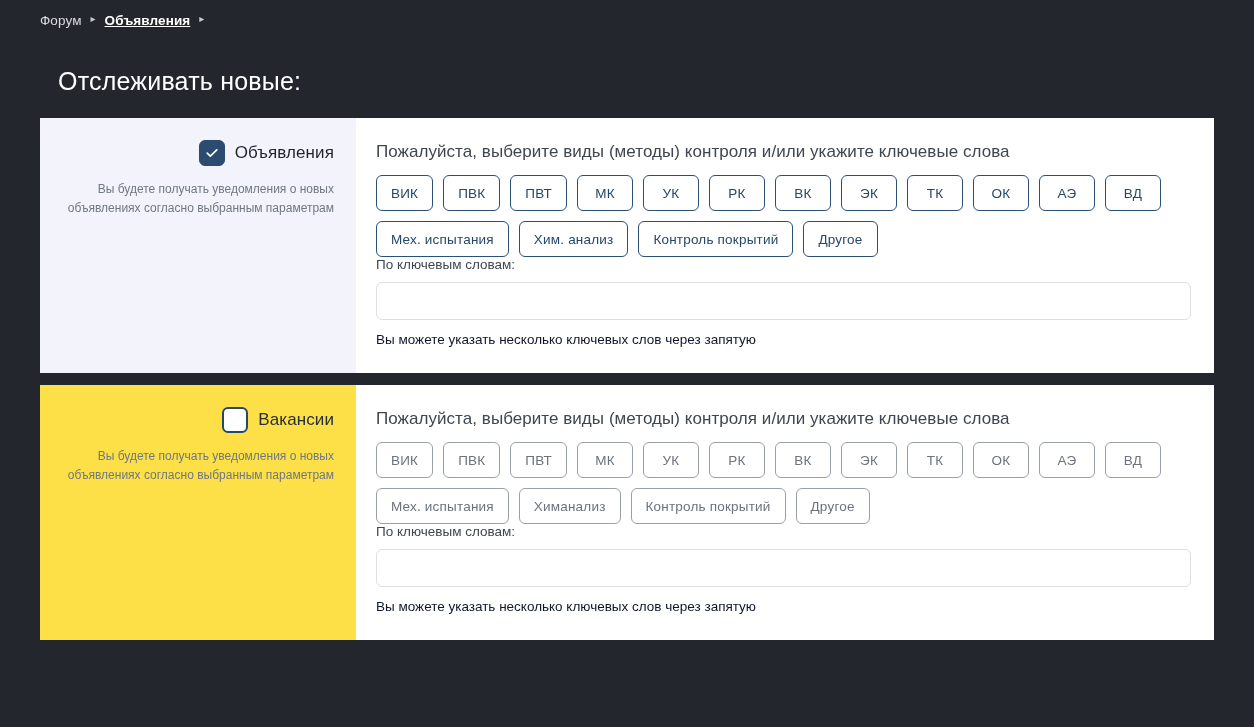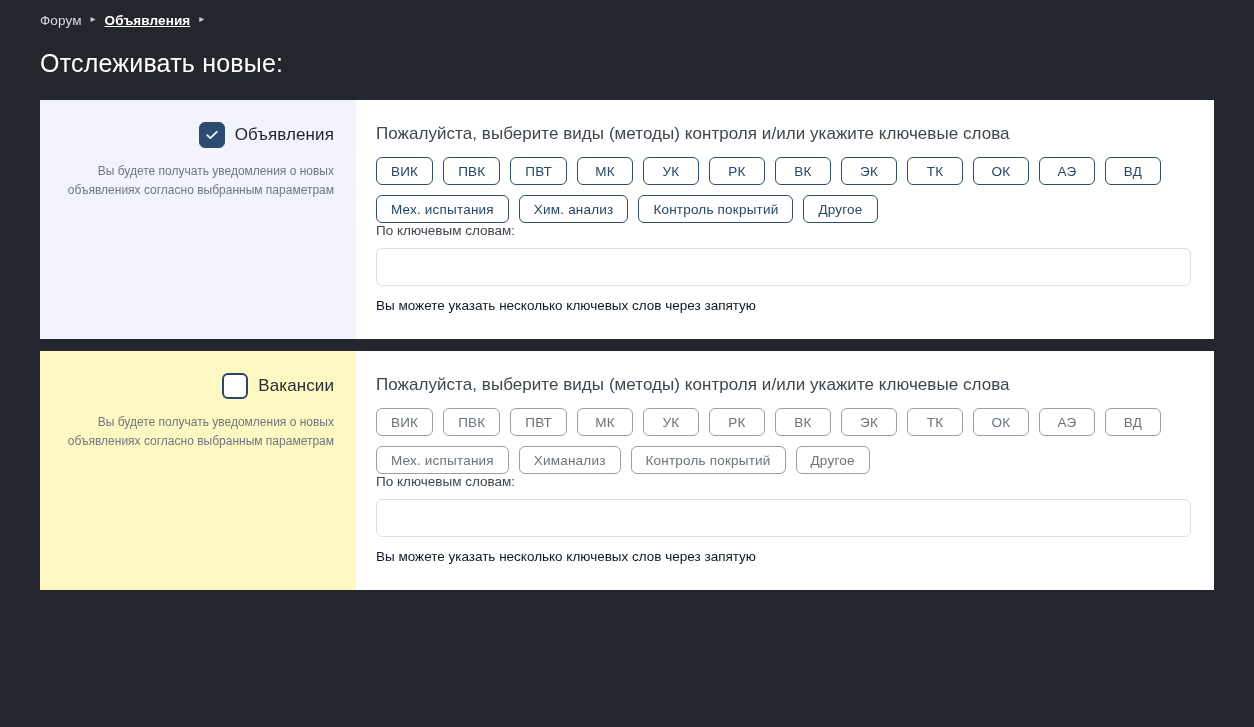--- a/index.html
+++ b/index.html
@@ -37,21 +37,21 @@
   }
   .crumb-sep {
     color: #c8cad0;
     font-size: 10px;
     line-height: 1;
     transform: translateY(-1px);
   }
 
   
   .page-title {
-    margin: 0;
+    margin: 18px;
     padding: 16px 0 0 40px;
     color: #ffffff;
     font-size: 25px;
     font-weight: 400;
     letter-spacing: .2px;
     line-height: 1.2;
   }
 
   
   .cards {
@@ -67,21 +67,21 @@
     overflow: hidden;
     background: #ffffff;
   }
   .card-aside {
     width: 316px;
     flex: 0 0 316px;
     padding: 22px 22px 24px 22px;
     text-align: right;
   }
   .card.is-active .card-aside { background: #f3f4fb; }
-  .card.is-inactive .card-aside { background: #fef9c3; }
+  .card.is-inactive .card-aside { background: #fde047; }
 
   .aside-head {
     display: flex;
     align-items: center;
     justify-content: flex-end;
     gap: 10px;
     height: 26px;
   }
   .checkbox {
     width: 26px;
@@ -132,21 +132,21 @@
     flex-direction: column;
     gap: 10px;
   }
   .tag-row {
     display: flex;
     flex-wrap: wrap;
     gap: 10px;
   }
   .tag {
     min-width: 56px;
-    height: 28px;
+    height: 36px;
     padding: 0 14px;
     border-radius: 6px;
     background: #ffffff;
     display: inline-flex;
     align-items: center;
     justify-content: center;
     font-size: 13.5px;
     letter-spacing: .2px;
     white-space: nowrap;
     cursor: pointer;

